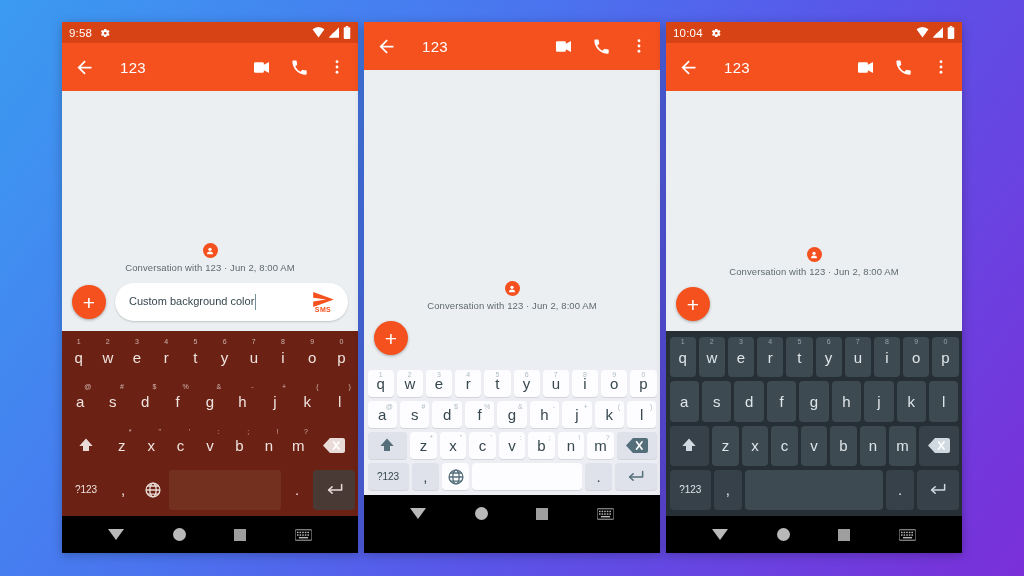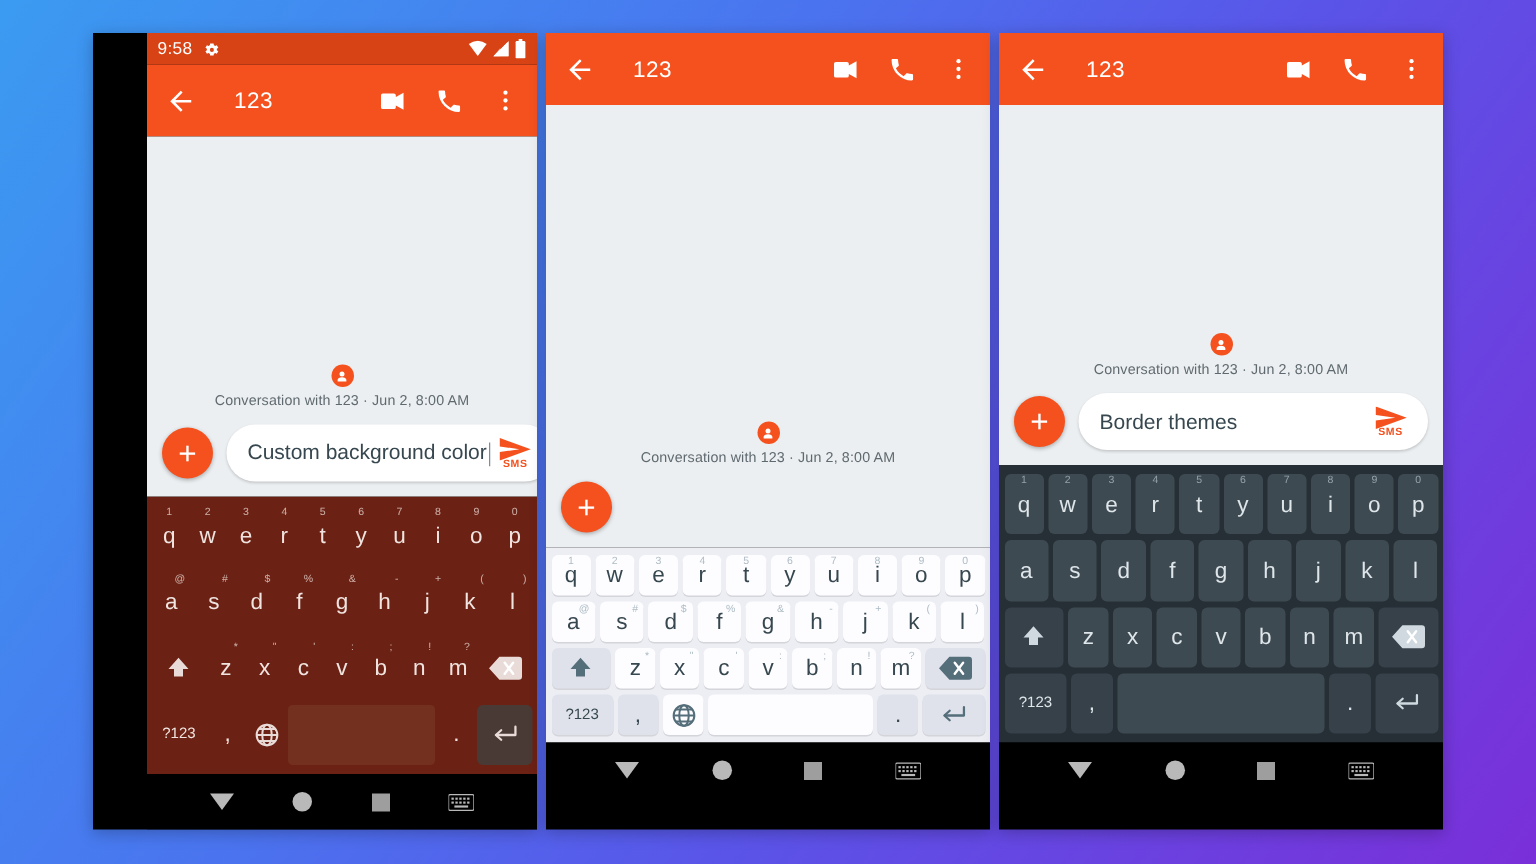--- a/index.html
+++ b/index.html
@@ -13,21 +13,21 @@
 
   .phone {
     position:absolute;
     top:22px;
     width:296px;
     height:531px;
     background:#000;
     overflow:hidden;
     box-shadow:0 2px 10px rgba(0,0,0,.25);
   }
-  #phone1 { left:62px;padding-left:36px; }
+  #phone1 { left:62px; }
   #phone2 { left:364px; }
   #phone3 { left:666px; }
 
   
   .statusbar {
     height:21px; background:#d84315; color:#fff;
     display:flex; align-items:center; padding:0 7px;
     font-size:11px; letter-spacing:.2px;
   }
   .sb-time { font-size:11.5px; }
@@ -72,21 +72,21 @@
     display:flex; align-items:center; justify-content:center;
     font-size:21px; line-height:1; font-weight:300;
     flex:0 0 auto; box-shadow:0 1px 3px rgba(0,0,0,.3);
   }
   .field {
     flex:1 1 auto; height:38px; background:#fff; border-radius:19px;
     display:flex; align-items:center; padding:0 8px 0 14px;
     box-shadow:0 1px 2px rgba(0,0,0,.18);
   }
   .field-text {
-    flex:1 1 auto; font-size:14px; color:#37474f; white-space:nowrap;
+    flex:1 1 auto; font-size:11px; color:#37474f; white-space:nowrap;
     overflow:hidden;
   }
   .caret {
     width:1px; height:16px; background:#78909c; margin-left:1px;
     display:inline-block; vertical-align:middle;
   }
   .sendbtn {
     flex:0 0 auto; width:34px;
     display:flex; flex-direction:column; align-items:center; justify-content:center;
     color:#f4511e;
@@ -604,20 +604,48 @@
             <rect x="7" y="7" width="2.4" height="2.2"></rect>
             <rect x="11" y="7" width="2.4" height="2.2"></rect>
             <rect x="15" y="7" width="2.4" height="2.2"></rect>
             <rect x="19" y="7" width="2.4" height="2.2"></rect>
             <rect x="6" y="11" width="14" height="2.2"></rect>
           </svg>
         </div>
       </div>
     </div>
     <div class="phone" id="phone3">
+      <div class="statusbar">
+        <span class="sb-time">10:04</span>
+        <span class="sb-gear">
+          <svg width="12" height="12" viewBox="0 0 24 24" fill="#fff" aria-hidden="true">
+            <path d="M19.1 12.9a7.5 7.5 0 000-1.8l2-1.5-2-3.4-2.3 1a7.6 7.6 0 00-1.6-.9L14.8 4H10.2l-.4 2.3c-.6.2-1.1.5-1.6.9l-2.3-1-2 3.4 2 1.5a7.5 7.5 0 000 1.8l-2 1.5 2 3.4 2.3-1c.5.4 1 .7 1.6.9l.4 2.3h4.6l.4-2.3c.6-.2 1.1-.5 1.6-.9l2.3 1 2-3.4-2-1.5zM12.5 15.2a2.7 2.7 0 110-5.4 2.7 2.7 0 010 5.4z"></path>
+          </svg>
+        </span>
+        <span class="sb-right">
+          <span class="ic">
+            <svg width="13" height="11" viewBox="0 0 24 20" fill="#fff">
+              <path d="M12 19L23 4.2A18.6 18.6 0 0012 0 18.6 18.6 0 001 4.2L12 19z"></path>
+            </svg>
+          </span>
+          <span class="ic">
+            <svg width="12" height="11" viewBox="0 0 24 22" fill="#fff">
+              <path d="M22 1v20H2L22 1z"></path>
+              <path d="M22 1v20H2L22 1z" fill="#fff" opacity=".95"></path>
+              <path d="M2 21h9V10L2 21z" fill="#fff" opacity=".55"></path>
+            </svg>
+          </span>
+          <span class="ic">
+            <svg width="8" height="13" viewBox="0 0 12 20" fill="#fff">
+              <rect x="4" y="0" width="4" height="2" rx=".6"></rect>
+              <rect x="1" y="2" width="10" height="18" rx="1.4"></rect>
+            </svg>
+          </span>
+        </span>
+      </div>
       <div class="appbar">
         <span class="ic">
           <svg width="21" height="21" viewBox="0 0 24 24" fill="#fff" aria-hidden="true">
             <path d="M20 11H7.8l5.6-5.6L12 4l-8 8 8 8 1.4-1.4L7.8 13H20z"></path>
           </svg>
         </span>
         <span class="title">123</span>
         <span class="actions">
           <span class="ic">
             <svg width="19" height="19" viewBox="0 0 24 24" fill="#fff">
@@ -641,29 +669,20 @@
       <div class="convo" style="height: 240px;">
         <div class="avatar">
           <svg width="10" height="10" viewBox="0 0 24 24" fill="#fff">
             <circle cx="12" cy="8" r="4"></circle>
             <path d="M12 13c-4.2 0-7 2.2-7 4.3V20h14v-2.7c0-2.1-2.8-4.3-7-4.3z"></path>
           </svg>
         </div>
         <div class="convo-meta">Conversation with 123 · Jun 2, 8:00 AM</div>
         <div class="compose">
           <div class="fab">+</div>
-          <div class="field">
-            <span class="field-text">Border themes</span>
-            <div class="sendbtn">
-              <svg width="23" height="15" viewBox="0 0 24 16" fill="currentColor">
-                <path d="M1 0l22 8L1 16l0-6 14-2L1 6z"></path>
-              </svg>
-              <span class="sms">SMS</span>
-            </div>
-          </div>
         </div>
       </div>
       <div class="kb kb3" style="height: 185px;">
         <div class="kb-row">
           <div class="key" style="flex: 1 1 0px; margin: 2px 1.5px; align-self: stretch;">
             <span>q</span>
             <span class="alt-c">1</span>
           </div>
           <div class="key" style="flex: 1 1 0px; margin: 2px 1.5px; align-self: stretch;">
             <span>w</span>

